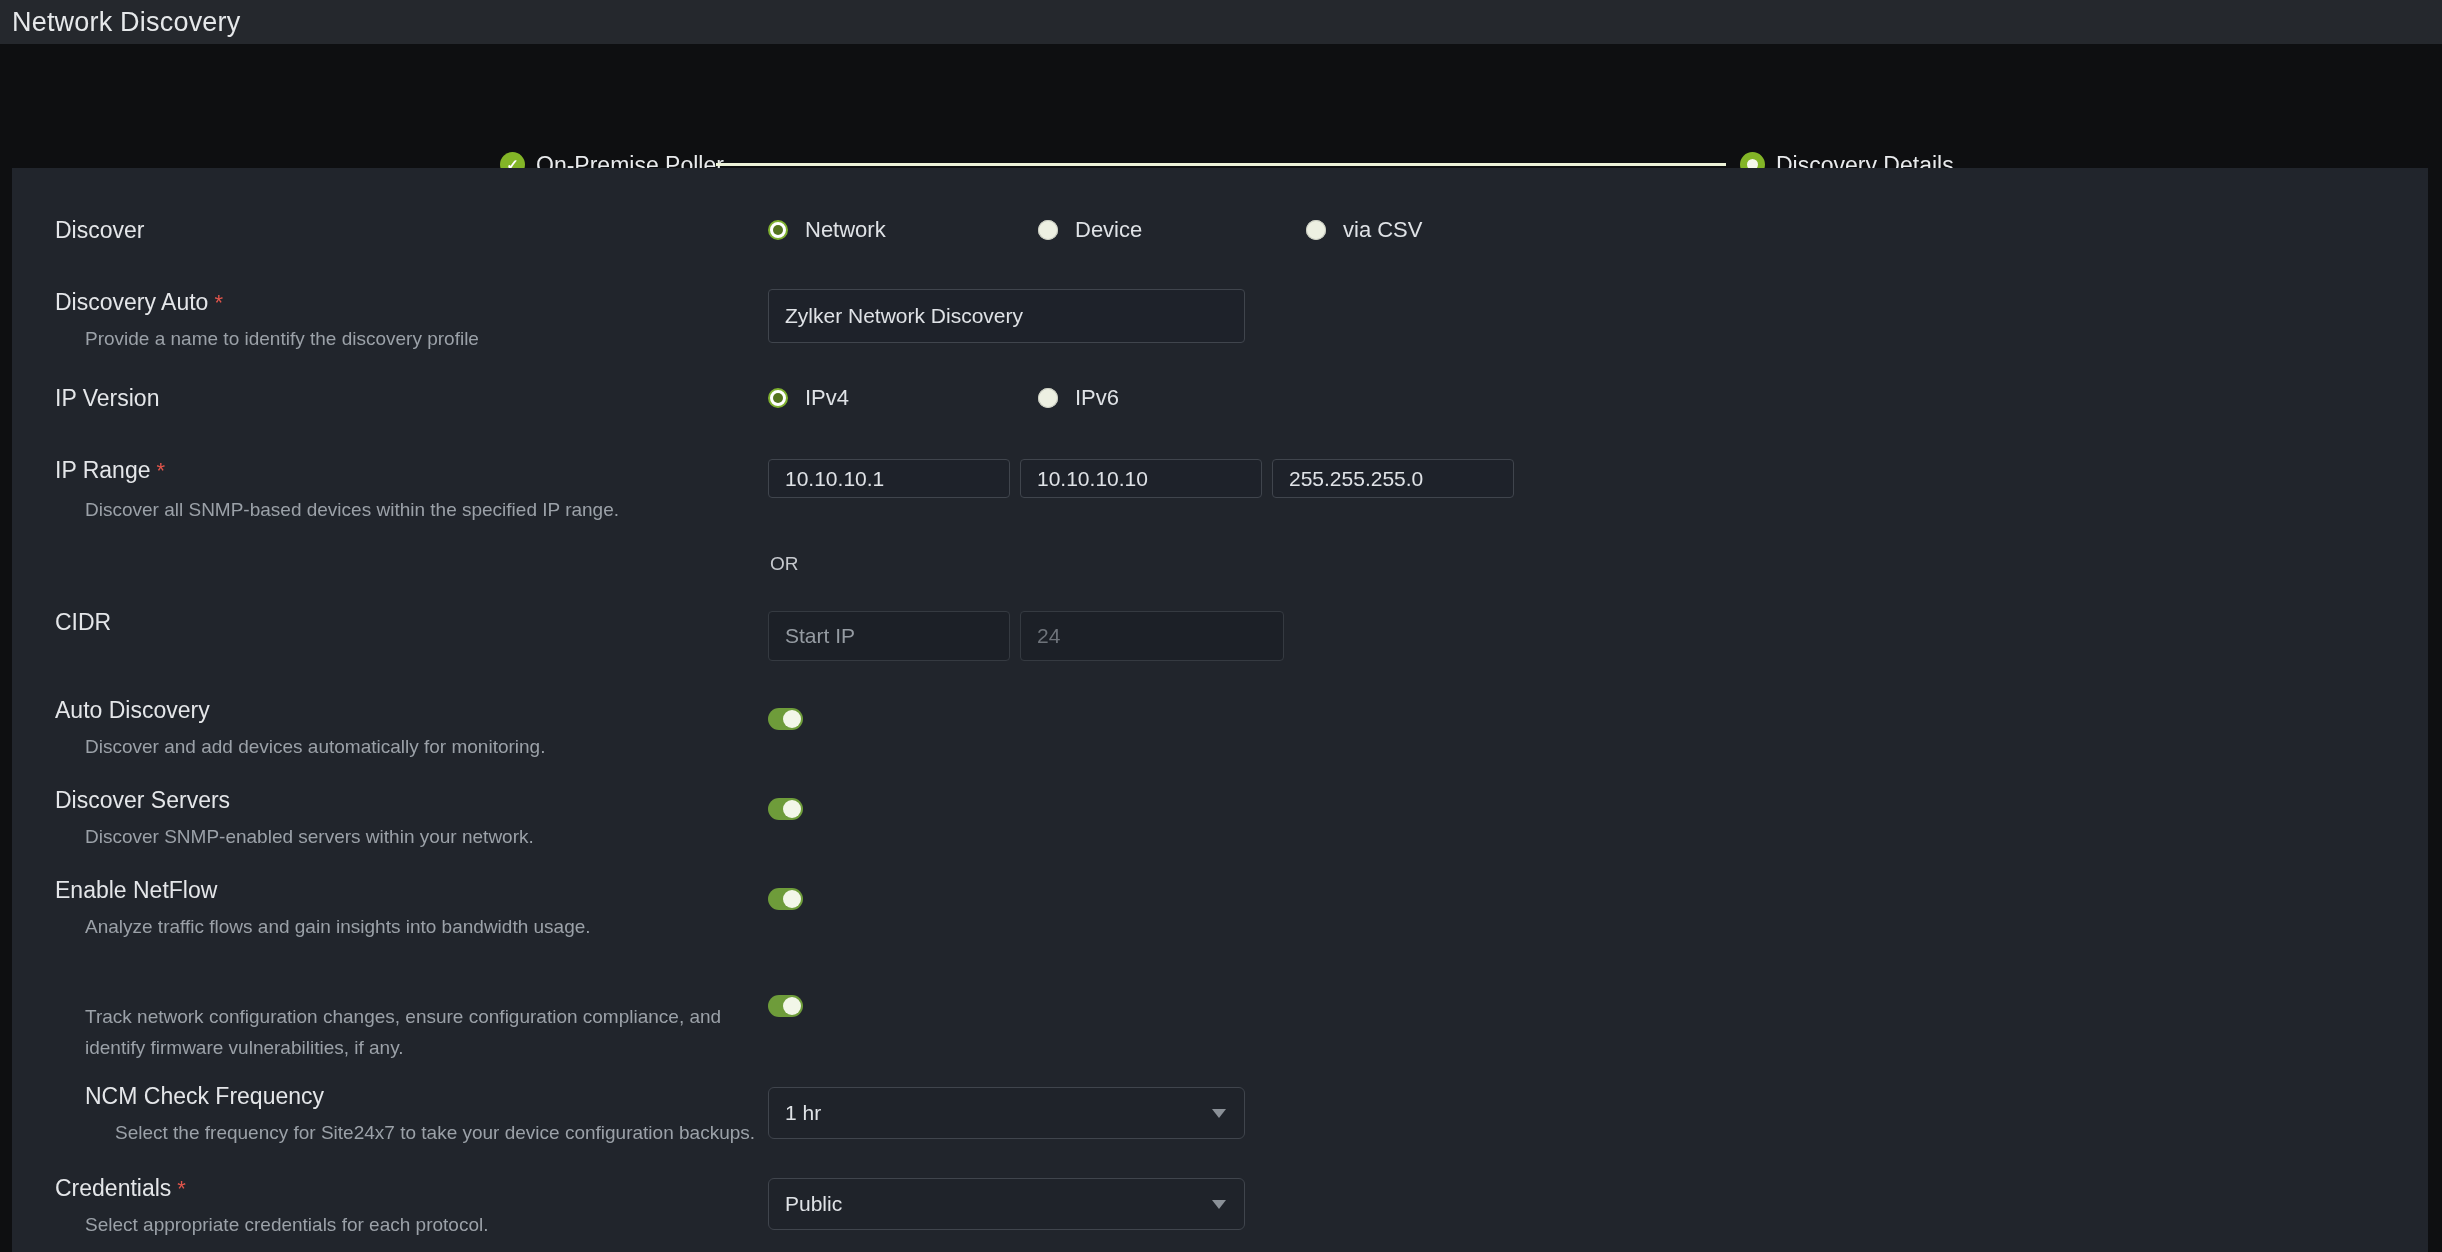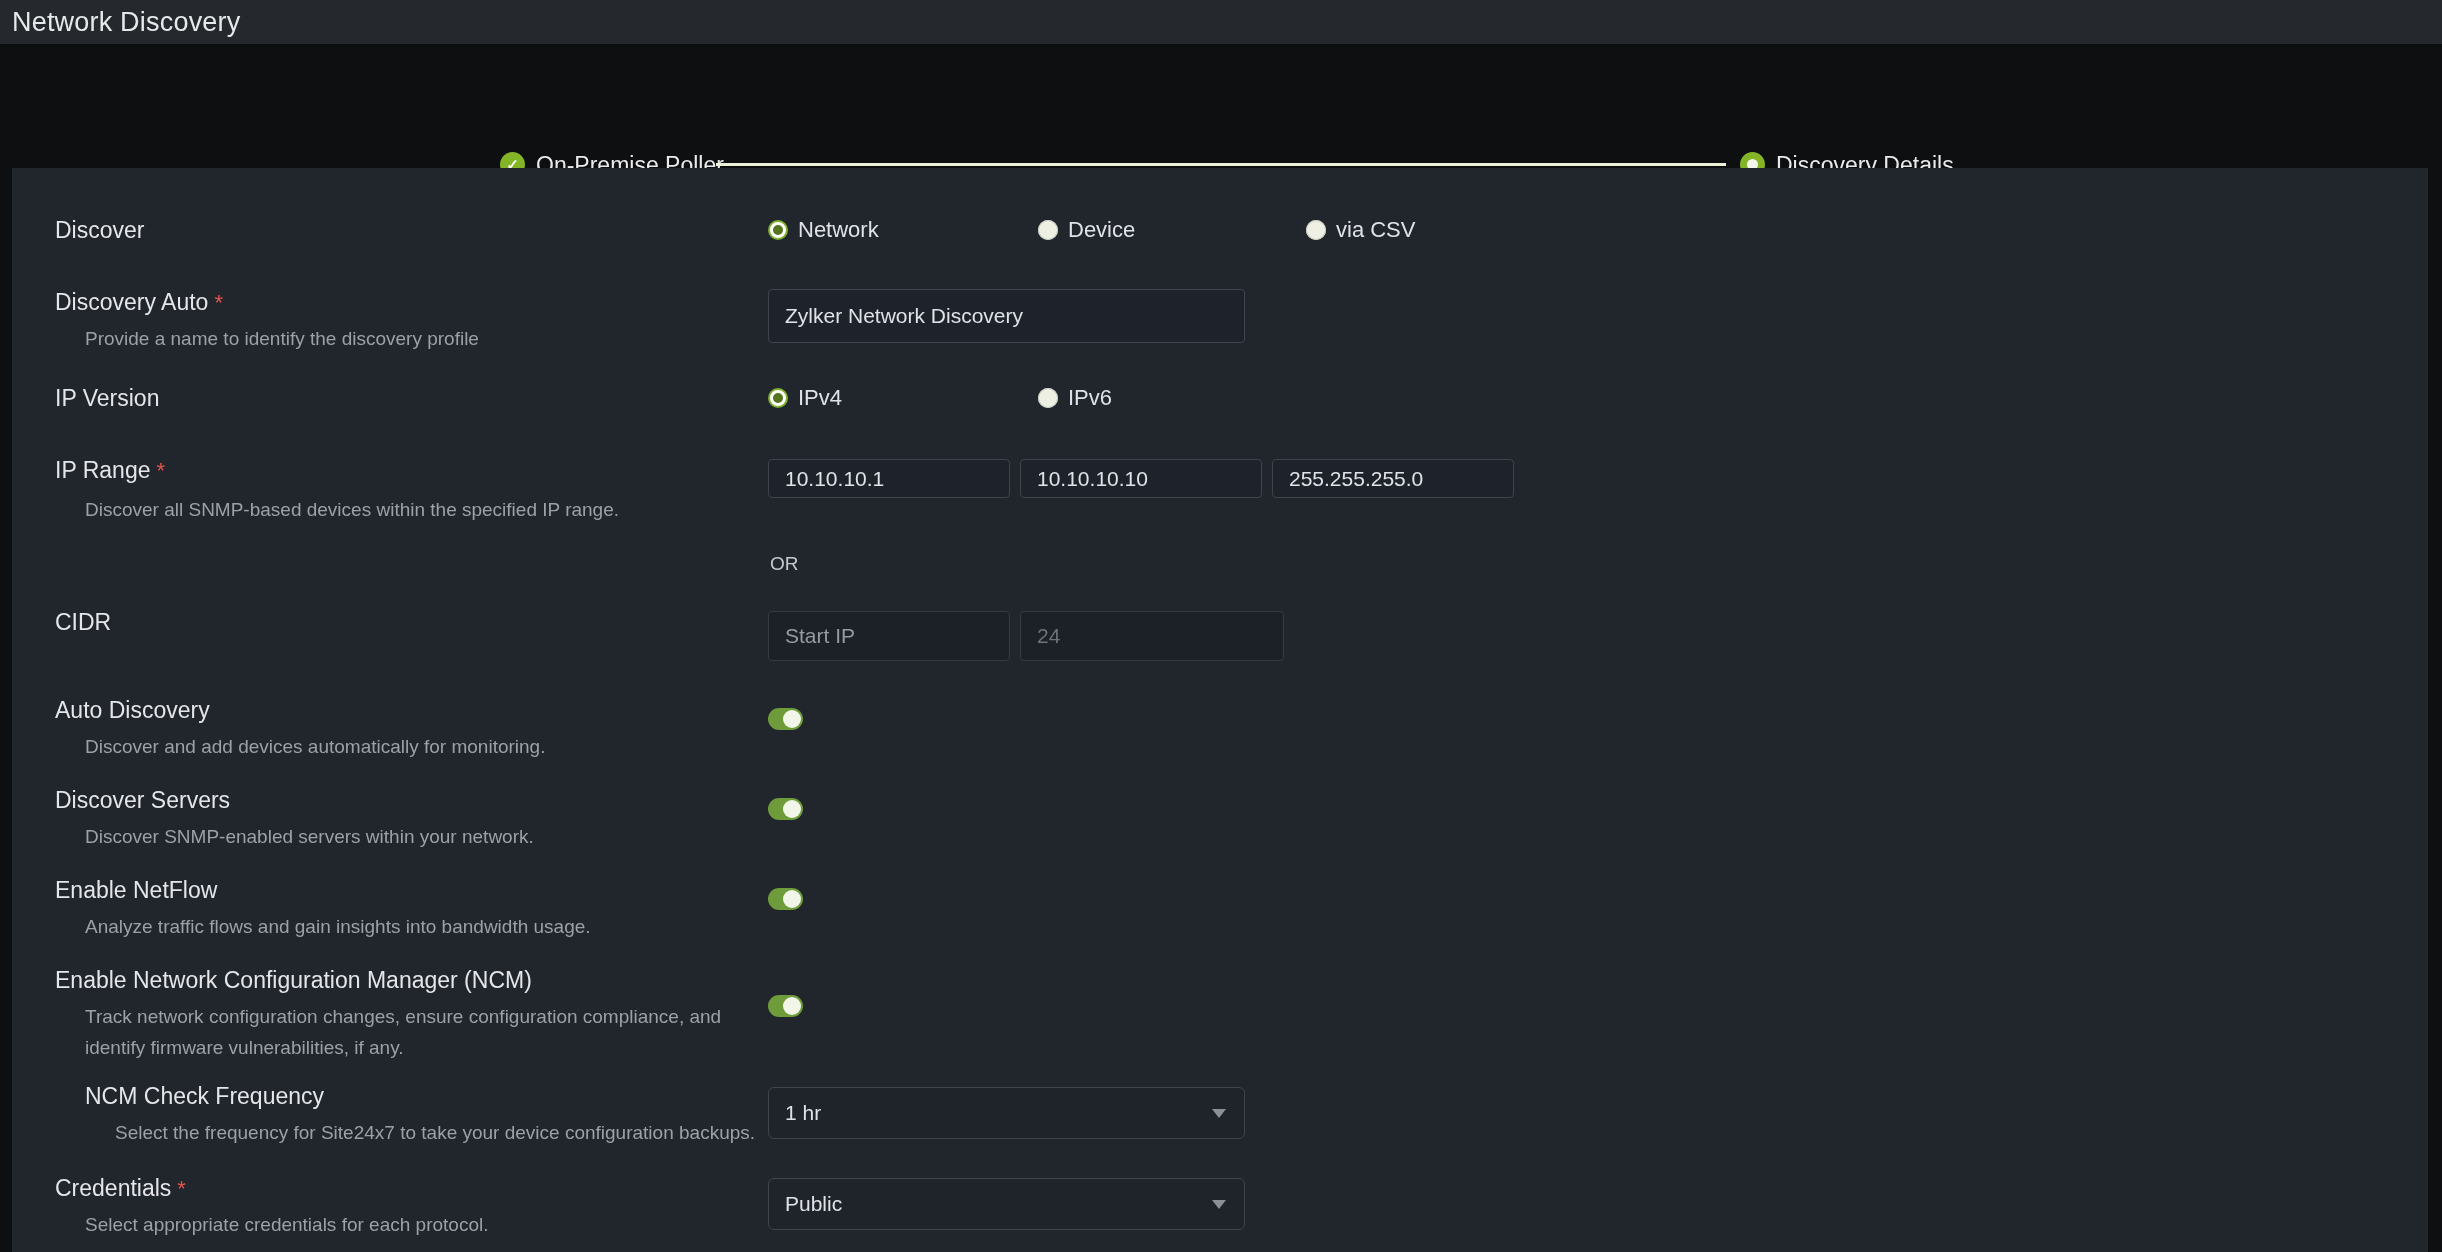--- a/index.html
+++ b/index.html
@@ -24,21 +24,21 @@
 
   
   .panel { position:absolute; left:12px; top:168px; width:2416px; height:1084px; background:#21252c; }
 
   .flabel { position:absolute; font-size:23px; line-height:28px; color:#e4e6e9; white-space:nowrap; }
   .flabel .req { color:#e0554b; margin-left:6px; font-size:22px; }
   .fhelp  { position:absolute; font-size:19px; line-height:31px; color:#9ba1a8; white-space:nowrap;margin-left:30px; }
   .fhelp.wrap { white-space:normal; width:660px; }
 
   
-  .radio-item { position:absolute; display:flex; align-items:center; gap:10px; height:28px; cursor:pointer; }
+  .radio-item { position:absolute; display:flex; align-items:center; gap:17px; height:28px; cursor:pointer; }
   .radio { width:20px; height:20px; border-radius:50%; background:#edf0e2;
            box-shadow:inset 0 0 0 1px #c9ccc0; position:relative; flex:0 0 auto; }
   .radio.on { background:#ffffff; box-shadow:none; border:2px solid #7fb02f; }
   .radio.on::after { content:""; position:absolute; left:3px; top:3px; width:10px; height:10px;
                      border-radius:50%; background:#55741f; }
   .radio-label { font-size:22px; color:#dfe2e6; }
 
   
   .tinput { position:absolute; height:54px; background:#1e222a; border:1px solid #40454d;
             border-radius:4px; color:#dfe2e6; font-size:21px; padding:10px 16px;
@@ -141,23 +141,20 @@
   </div>
   <div class="fhelp" style="left:43px; top:653px">Discover SNMP-enabled servers within your network.</div>
   <div class="toggle on" style="left:756px; top:630px"></div>
 
   <div class="flabel" style="left:43px; top:708px">
     <span>Enable NetFlow</span>
   </div>
   <div class="fhelp" style="left:43px; top:743px">Analyze traffic flows and gain insights into bandwidth usage.</div>
   <div class="toggle on" style="left:756px; top:720px"></div>
 
-  <div class="flabel" style="left:43px; top:798px">
-    <span>Enable Network Configuration Manager (NCM)</span>
-  </div>
   <div class="fhelp wrap" style="left:43px; top:833px">Track network configuration changes, ensure configuration compliance, and identify firmware vulnerabilities, if any.</div>
   <div class="toggle on" style="left:756px; top:827px"></div>
 
   <div class="flabel" style="left:73px; top:914px">
     <span>NCM Check Frequency</span>
   </div>
   <div class="fhelp" style="left:73px; top:949px">Select the frequency for Site24x7 to take your device configuration backups.</div>
   <div class="dropdown" style="left:756px; top:919px">
     <span class="dvalue">1 hr</span>
     <span class="caret"></span>

